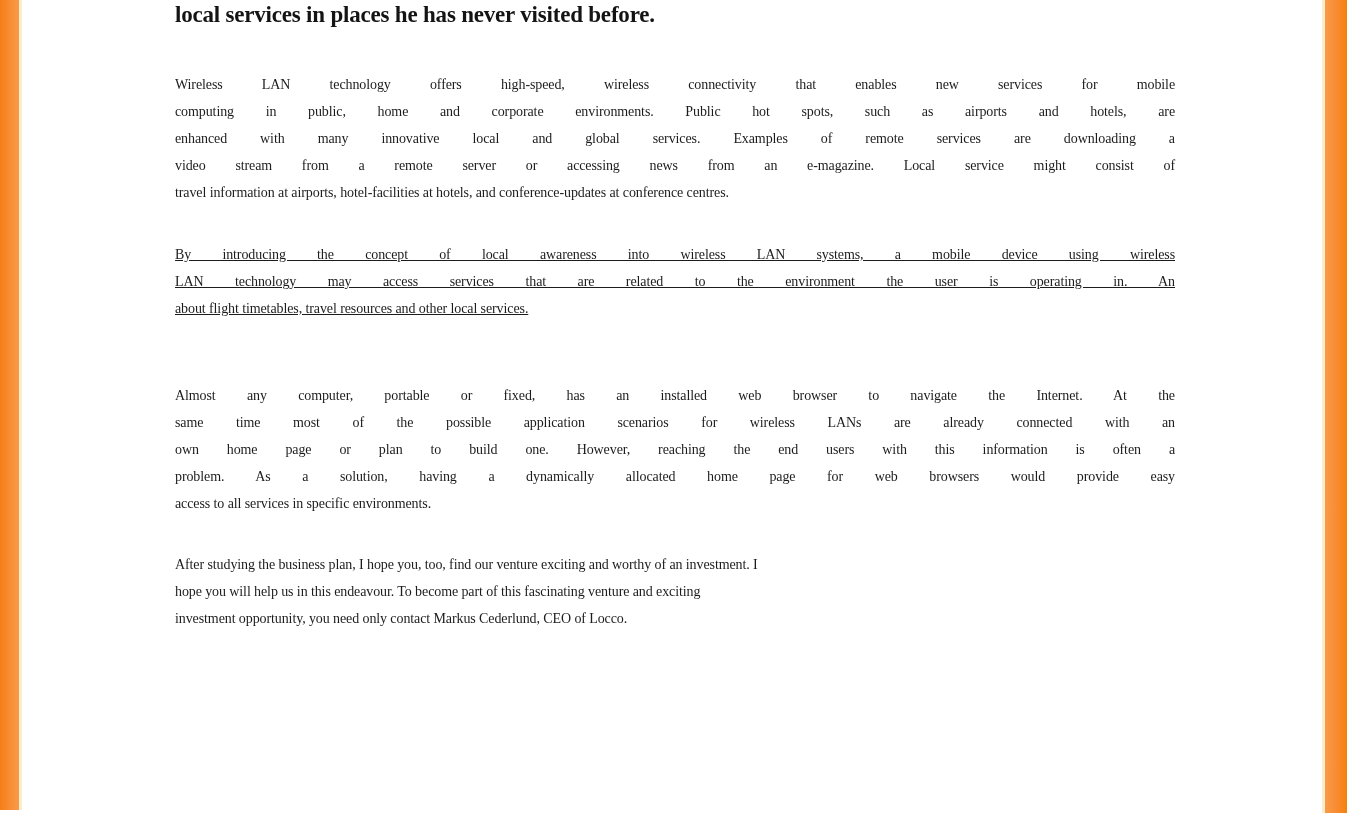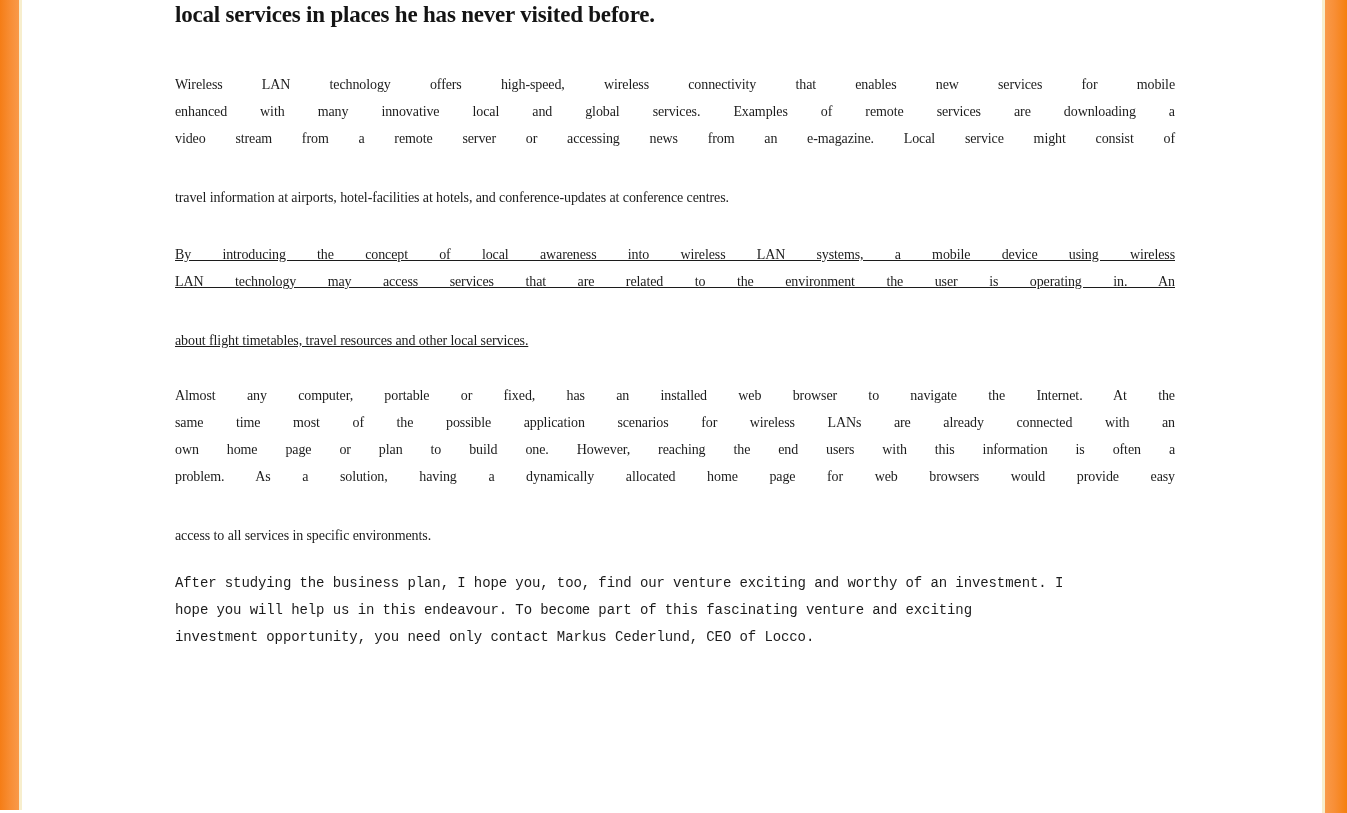--- a/index.html
+++ b/index.html
@@ -32,37 +32,38 @@
     letter-spacing:-0.2px;color:#141414;
     text-align:left;white-space:nowrap;
   }
   .para{
     position:absolute;left:0;width:1000px;
     font-size:14px;line-height:27px;letter-spacing:-0.1px;
   }
   #p1{top:71px;}
   #p2{top:241px;text-decoration:underline;}
   #p3{top:382px;}
-  #p4{top:570px;font-family:Liberation Mono, monospace;}
+  #p4{top:551px;}
   .jline{text-align:justify;text-align-last:justify;}
-  .lastline{text-align:left;text-align-last:left;margin-top:32px;}
+  .lastline{text-align:left;text-align-last:left;}
   .leftline{text-align:left;white-space:nowrap;}
 </style>
 </head>
 <body>
 
 <div class="page">
   <div class="bar-left"></div>
   <div class="bar-right"></div>
 
   <div class="content">
     <h1 class="heading">local services in places he has never visited before.</h1>
 
     <div class="para" id="p1">
       <div class="jline">Wireless LAN technology offers high-speed, wireless connectivity that enables new services for mobile</div>
+      <div class="jline">computing in public, home and corporate environments. Public hot spots, such as airports and hotels, are</div>
       <div class="jline">enhanced with many innovative local and global services. Examples of remote services are downloading a</div>
       <div class="jline">video stream from a remote server or accessing news from an e-magazine. Local service might consist of</div>
       <div class="lastline">travel information at airports, hotel-facilities at hotels, and conference-updates at conference centres.</div>
     </div>
 
     <div class="para" id="p2">
       <div class="jline">By introducing the concept of local awareness into wireless LAN systems, a mobile device using wireless</div>
       <div class="jline">LAN technology may access services that are related to the environment the user is operating in. An</div>
       <div class="lastline">about flight timetables, travel resources and other local services.</div>
     </div>

